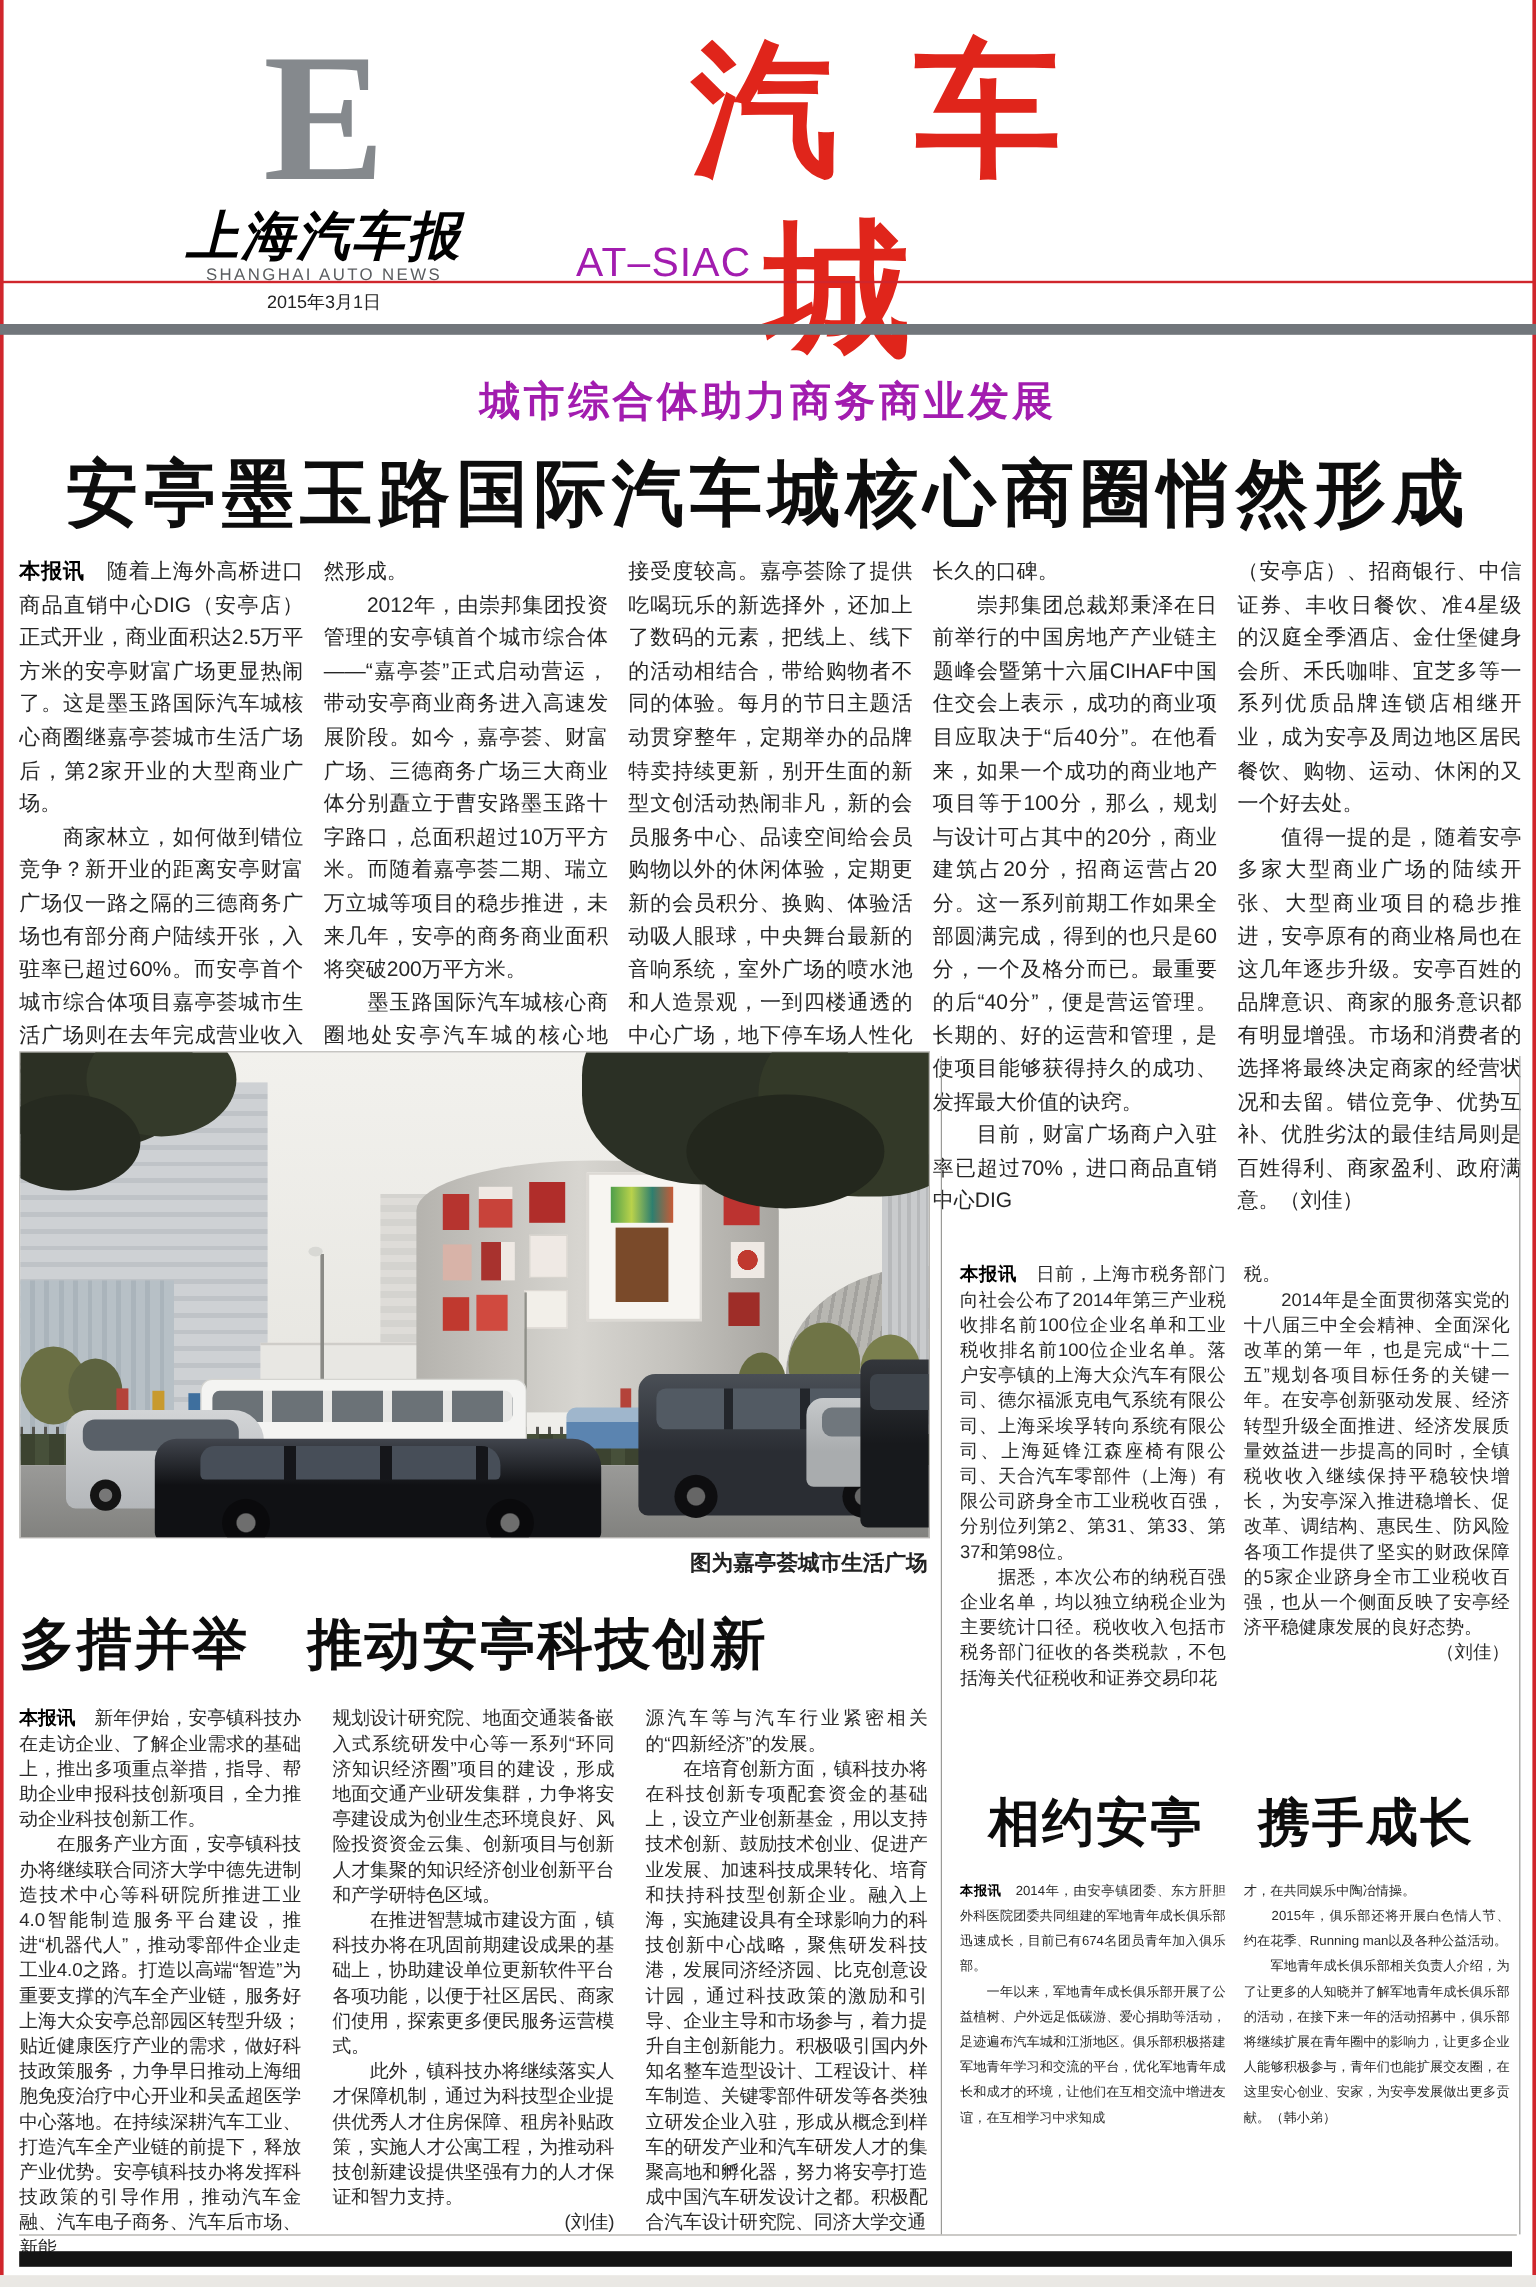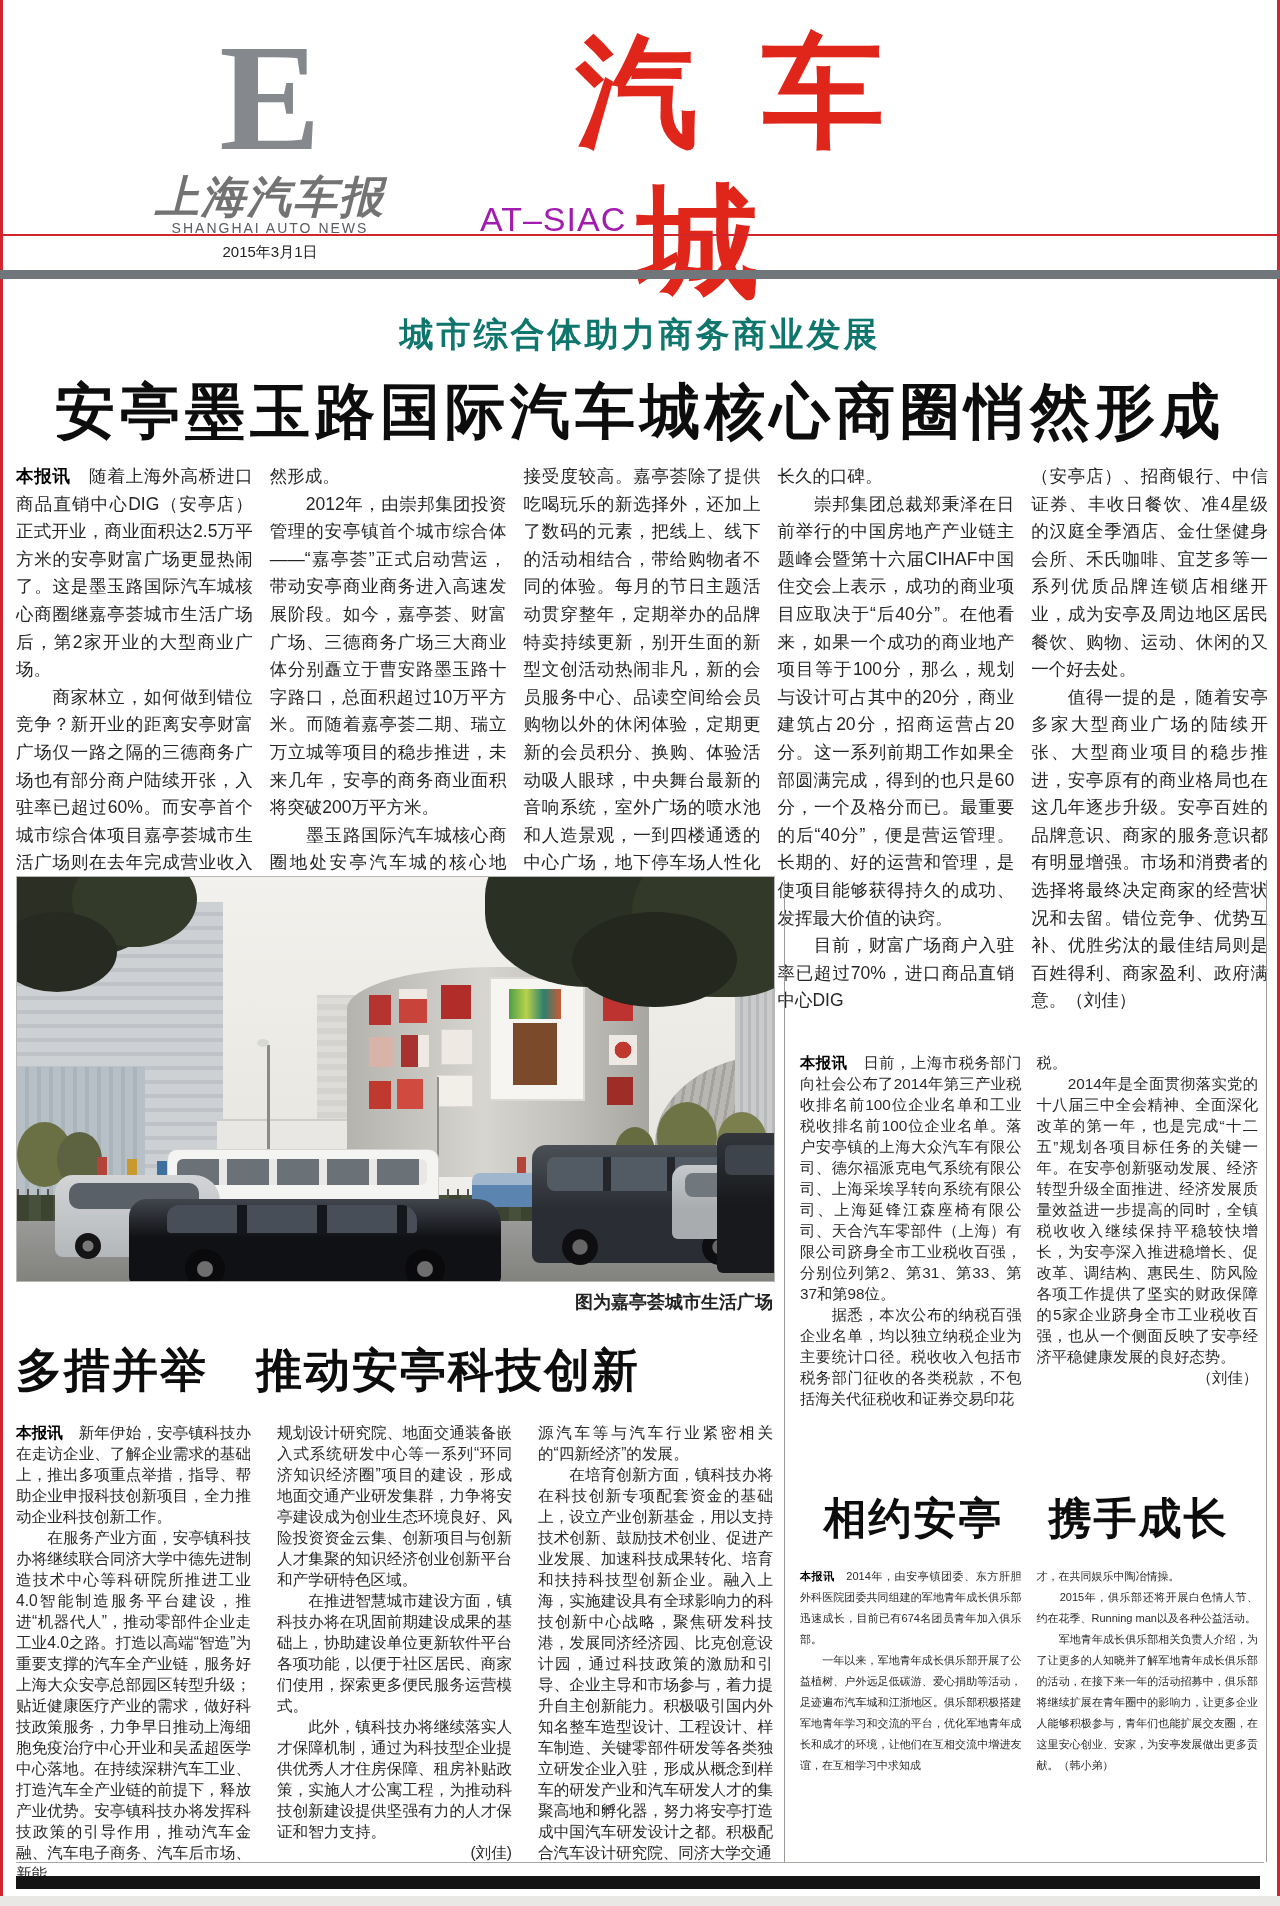--- a/index.html
+++ b/index.html
@@ -4,35 +4,35 @@
 <style>
   html,body{margin:0;padding:0;background:#f0eeea;font-family:"Liberation Sans",sans-serif;}
   .page{position:relative;width:1280px;height:1906px;background:#fff;margin:0 auto;overflow:hidden;color:#1c1c1c;}
   .edge{position:absolute;top:0;bottom:10px;width:3px;background:#d0262c;}
   .edge.left{left:0;} .edge.right{right:0;}
 
   
   .e-letter{position:absolute;left:205px;top:28px;width:130px;text-align:center;
     font-family:"Liberation Serif","DejaVu Serif",serif;font-size:152px;line-height:140px;font-weight:bold;color:#85898d;}
   .paper-cn{position:absolute;left:150px;top:168px;width:240px;text-align:center;
-    font-family:"Liberation Serif","DejaVu Serif",serif;font-style:italic;font-weight:bold;font-size:44px;color:#737373;letter-spacing:2px;}
+    font-family:"Liberation Serif","DejaVu Serif",serif;font-style:italic;font-weight:bold;font-size:44px;color:#000000;letter-spacing:2px;}
   .paper-en{position:absolute;left:150px;top:220px;width:240px;text-align:center;
     font-size:14px;font-weight:normal;color:#5a5d60;letter-spacing:2px;}
   .mast-date{position:absolute;left:150px;top:243px;width:240px;text-align:center;font-size:15px;color:#222;}
   .section-title{position:absolute;left:420px;top:18px;width:620px;text-align:center;
     font-family:"Liberation Serif","DejaVu Serif",serif;font-weight:900;font-size:122px;line-height:150px;
     color:#e0251b;letter-spacing:64px;text-indent:64px;}
   .section-code{position:absolute;left:480px;top:200px;width:560px;text-align:left;
     font-size:34px;font-weight:normal;color:#a21caf;letter-spacing:1px;}
   .red-rule{position:absolute;left:0;right:0;top:234px;height:2px;background:#d0262c;}
   .gray-band{position:absolute;left:0;right:0;top:270px;height:9px;background:#71767b;}
 
   
   .kicker{position:absolute;left:0;right:0;top:312px;text-align:center;
-    font-size:34px;font-weight:900;letter-spacing:3px;color:#0f766e;}
+    font-size:34px;font-weight:900;letter-spacing:3px;color:#a21caf;}
   .lead-headline{position:absolute;left:0;right:0;top:372px;text-align:center;
     font-family:"Liberation Serif","DejaVu Serif",serif;font-weight:900;font-size:60px;letter-spacing:5px;color:#0d0d0d;}
   .cols{position:absolute;display:flex;}
   .col{text-align:justify;}
   .col p{margin:0;}
   .col p.byline{text-align:right;}
   .col b{font-weight:bold;color:#000;}
   .lead-cols{left:16px;top:463px;width:1252px;gap:17px;}
   .lead-cols .col{flex:1;font-size:17.5px;line-height:27.6px;color:#262626;}
 

